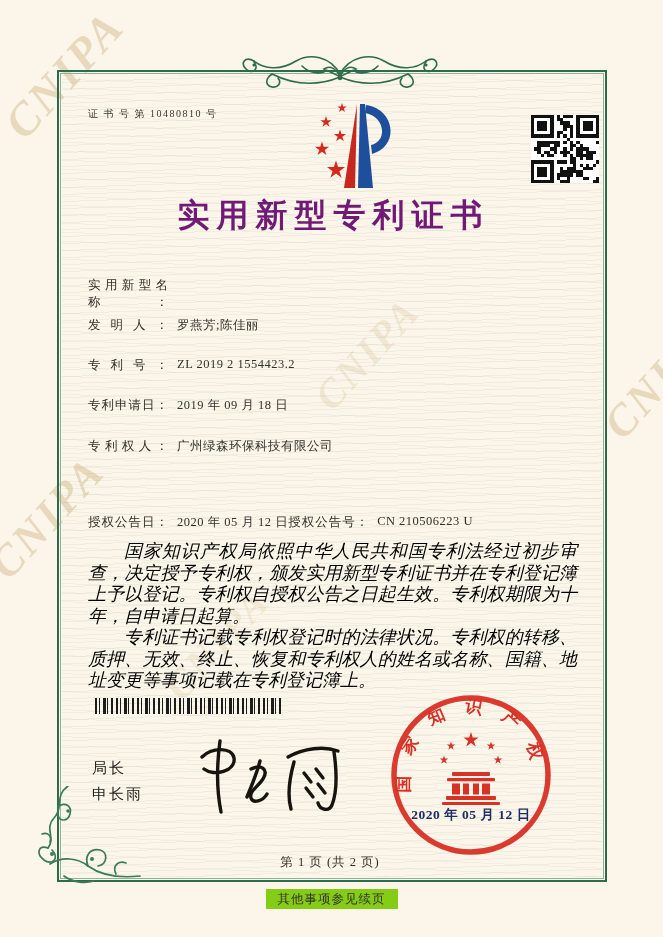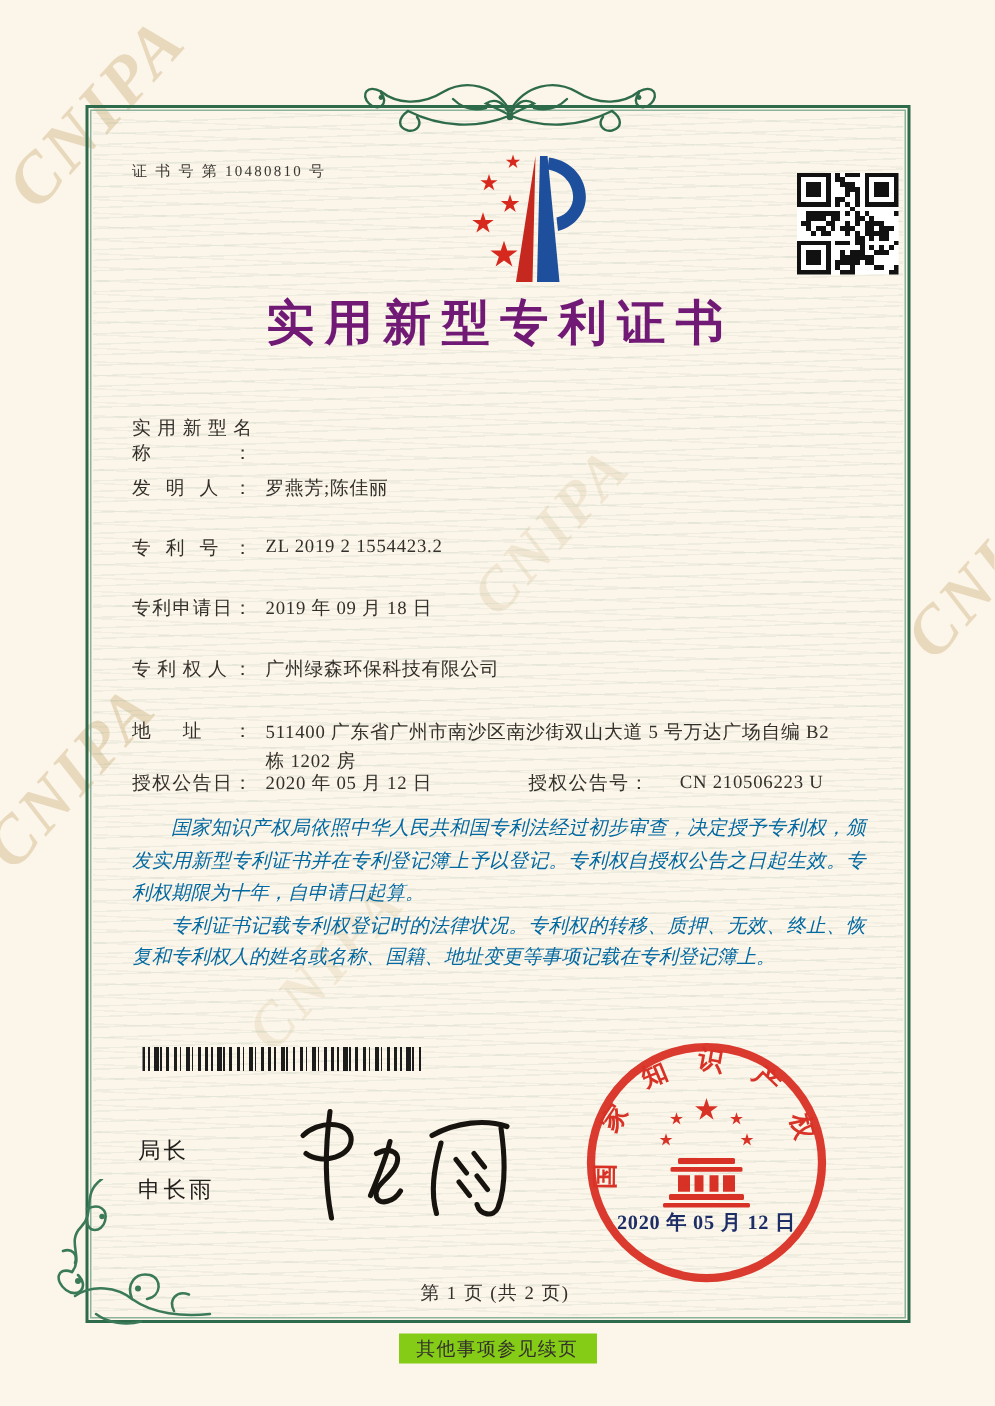--- a/index.html
+++ b/index.html
@@ -68,26 +68,26 @@
   }
   .fvalue{margin-left:9px;letter-spacing:0.5px;}
   .row-name{top:277px;}
   .row-inventor{top:317px;}
   .row-patno{top:357px;}
   .row-filing{top:397px;}
   .row-patentee{top:438px;}
   .row-address{top:479px;}
   .row-address .fvalue{width:392px;line-height:19px;}
   .row-grant{top:514px;}
-  .grant2{margin-left:64px;display:flex;gap:12px;}
+  .grant2{display:flex;}
 
   .paras{
     position:absolute;left:88px;top:541px;width:489px;z-index:4;
-    font-size:13px;line-height:21.5px;text-align:justify;
-    font-style:italic;color:#0369a1;
+    font-size:18px;line-height:21.5px;text-align:justify;
+    font-style:italic;color:#000000;
   }
   .paras p{margin:0;text-indent:2em;}
 
   .barcode{
     position:absolute;left:95px;top:698px;width:186px;height:16px;z-index:4;
     background:repeating-linear-gradient(90deg,
       #1c1c1c 0 2px, transparent 2px 4px,
       #1c1c1c 4px 5px, transparent 5px 8px,
       #1c1c1c 8px 11px, transparent 11px 12px,
       #1c1c1c 12px 13px, transparent 13px 16px,
@@ -341,24 +341,20 @@
     <span class="fvalue">ZL 2019 2 1554423.2</span>
   </div>
   <div class="frow row-filing">
     <span class="flabel">专利申请日：</span>
     <span class="fvalue">2019 年 09 月 18 日</span>
   </div>
   <div class="frow row-patentee">
     <span class="flabel">专利权人：</span>
     <span class="fvalue">广州绿森环保科技有限公司</span>
   </div>
-  <div class="frow row-address">
-    <span class="flabel">地址：</span>
-    <span class="fvalue">511400 广东省广州市南沙区南沙街双山大道 5 号万达广场自编 B2 栋 1202 房</span>
-  </div>
   <div class="frow row-grant">
     <span class="flabel">授权公告日：</span>
     <span class="fvalue">2020 年 05 月 12 日</span>
     <span class="grant2">
       <span class="flabel">授权公告号：</span>
       <span class="fvalue">CN 210506223 U</span>
     </span>
   </div>
 
   <div class="paras">

